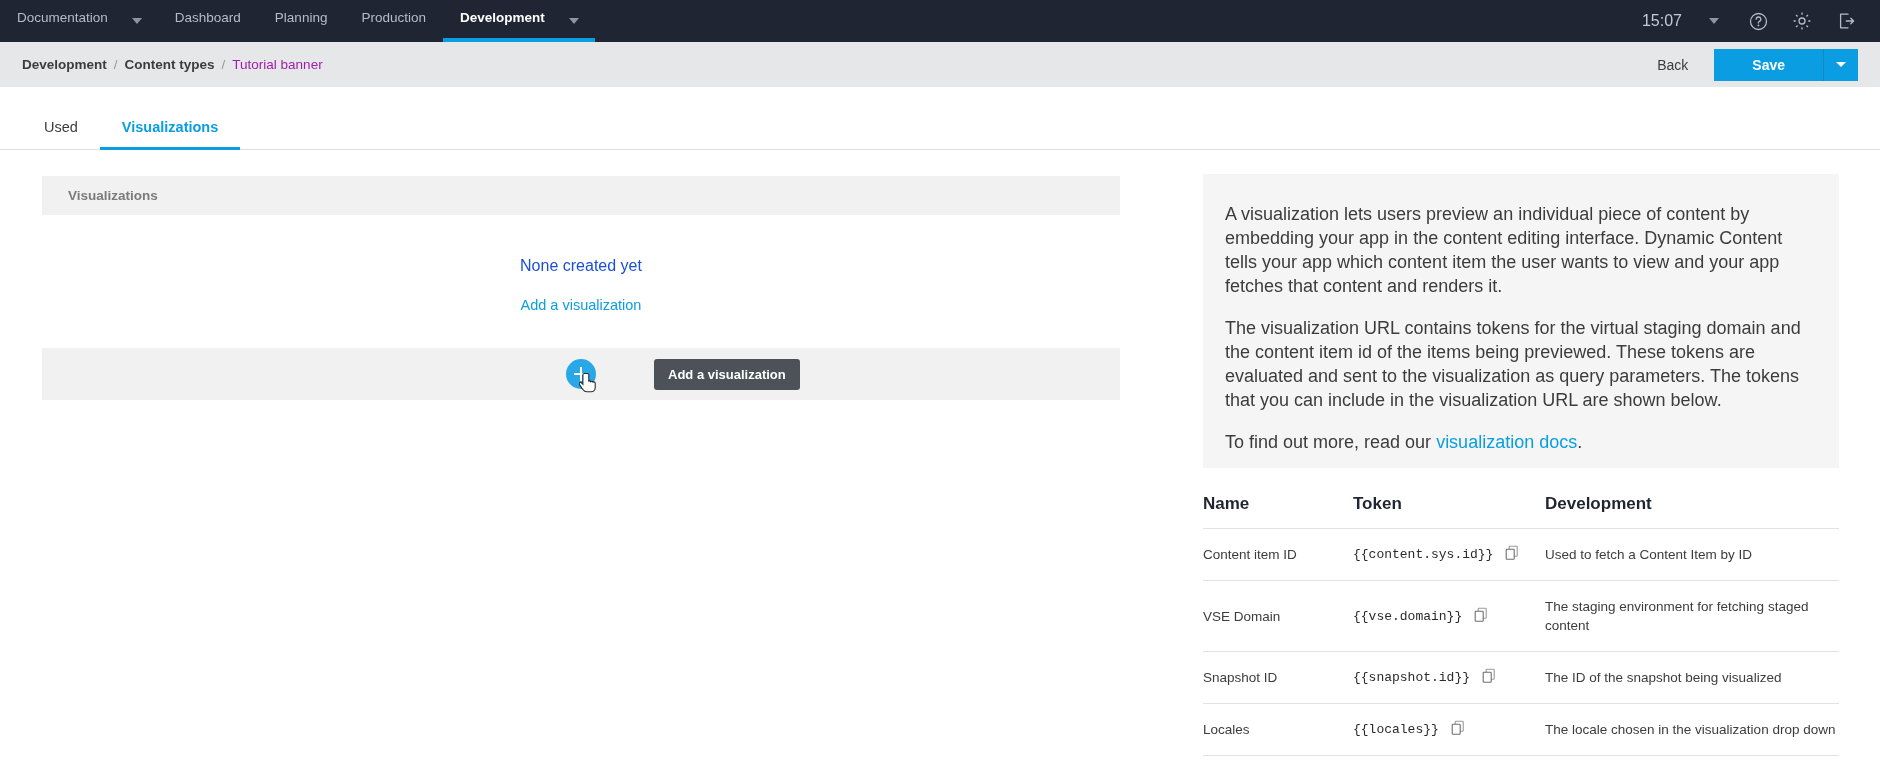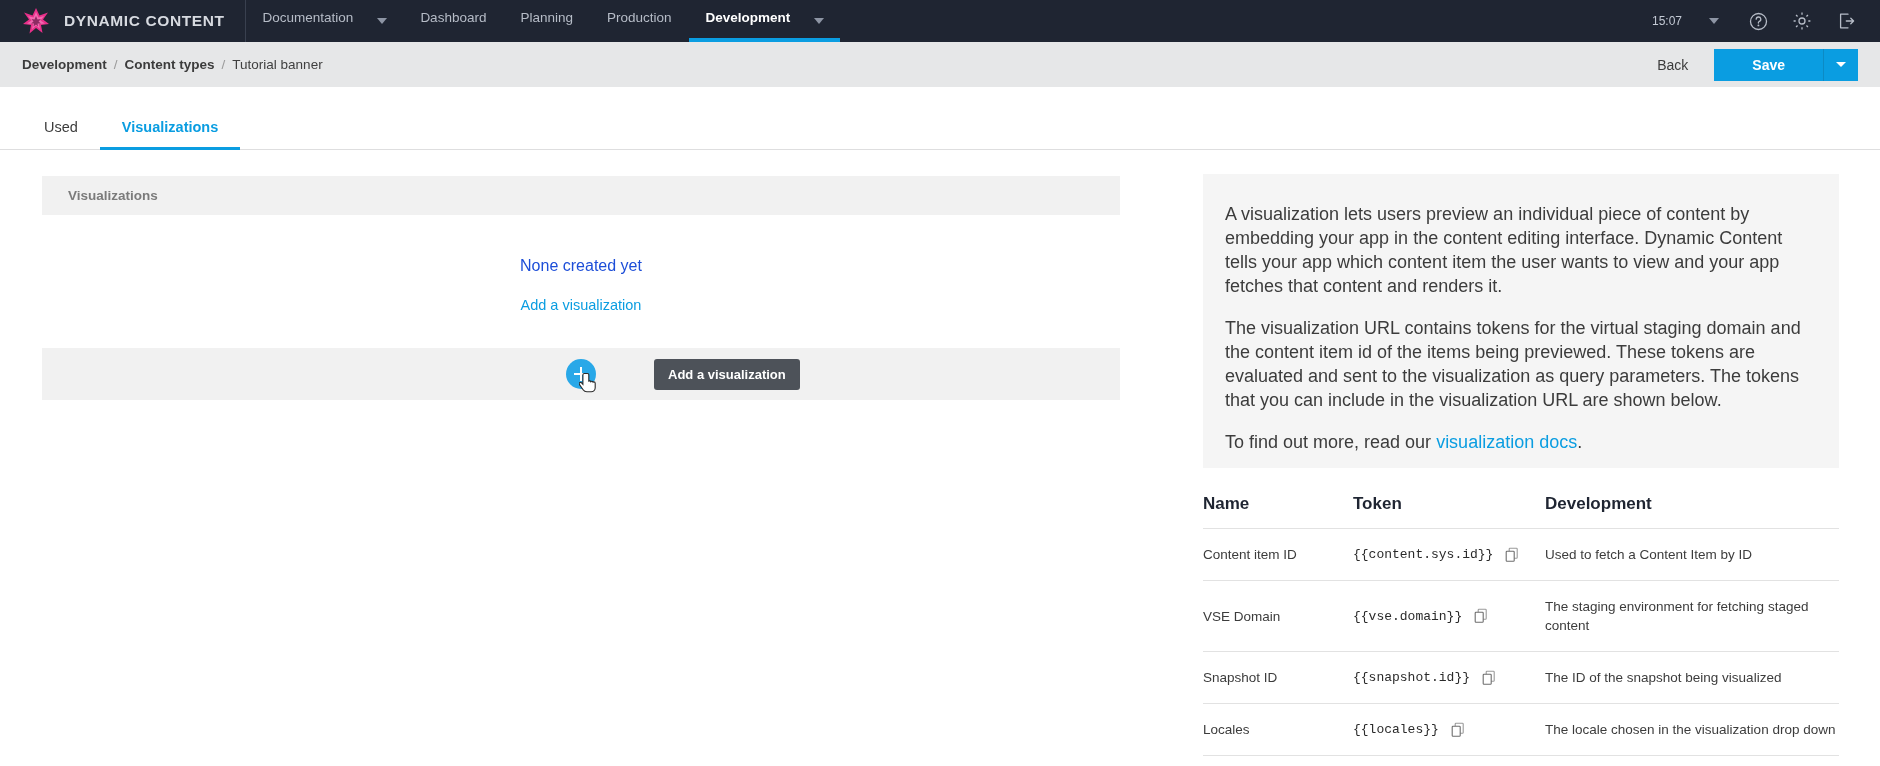--- a/index.html
+++ b/index.html
@@ -49,38 +49,38 @@
     border-left: 5.5px solid transparent;
     border-right: 5.5px solid transparent;
     border-top: 6px solid #8d95a4;
   }
   .nav-group { display: flex; align-items: stretch; position: relative; }
   .nav-group.active::after {
     content: ""; position: absolute; left: 0; right: 0; bottom: 0;
     height: 4px; background: #0a9de1;
   }
   .spacer { flex: 1; }
-  .clock { color: #c3c9d4; font-size: 12px; padding-right: 10px; }
+  .clock { color: #c3c9d4; font-size: 16px; padding-right: 10px; }
   .icon-btn {
     width: 44px; height: 42px;
     display: flex; align-items: center; justify-content: center;
     cursor: pointer;
   }
   .icon-btn svg { display: block; }
 
   
   .crumbbar {
     position: absolute; top: 42px; left: 0;
     width: 1880px; height: 45px;
     background: #e6e7e8;
     display: flex; align-items: center;
     padding: 0 22px;
   }
   .crumb { font-size: 13.5px; color: #3c3c3c; font-weight: bold; cursor: pointer; }
-  .crumb.last { color: #404040; font-weight: normal; cursor: default; }
+  .crumb.last { color: #a21caf; font-weight: normal; cursor: default; }
   .crumb-sep { font-size: 13.5px; color: #9a9a9a; padding: 0 7px; }
   .back-link {
     font-size: 14px; color: #3c3c3c; cursor: pointer; margin-right: 26px;
   }
   .save-group { display: flex; height: 32px; align-items: flex-end; }
   .save-btn {
     background: #0a9de1; color: #fff;
     font-size: 14px; font-weight: bold;
     border: none; cursor: pointer;
     padding: 0 38px; height: 32px;
@@ -193,41 +193,31 @@
   .token-table td {
     font-size: 13.5px; color: #3c3c3c;
     padding: 16px 0;
     border-bottom: 1px solid #e2e2e2;
     vertical-align: middle;
     line-height: 19px;
   }
   .col-name { width: 150px; }
   .col-token { width: 178px; }
   .col-desc { width: 308px; padding-left: 14px !important; }
-  .tok-cell { display: flex; align-items: center; }
+  .tok-cell { display: flex; align-items: flex-start; }
   .tok-code {
     font-family: "Liberation Mono", monospace;
     font-size: 13px; color: #2a2a2a;
   }
   .copy-icon { margin-left: 12px; cursor: pointer; flex: none; display: flex; }
 </style>
 </head>
 <body>
 
 <div class="topnav">
-  <div class="logo-wrap">
-    <div class="logo-mark">
-      <svg width="28" height="28" viewBox="0 0 28 28">
-        <polygon points="14,1 17.5,8.5 26,5.5 21,12.5 27,17 19,18 20.5,26 14,21 7.5,26.5 9,18 1,17 7,12.5 2,5.5 10.5,8.5" fill="#e8308a"></polygon>
-        <polygon points="14,5 16.5,10.5 22,9 18.5,13.5 23,16.5 17,17 18,22 14,18.5 10,22.5 11,17 5,16.5 9.5,13.5 6,9 11.5,10.5" fill="#f06ab0"></polygon>
-        <polygon points="14,9 15.5,12.5 19,12 16.5,14.5 19,16.5 15.5,16.5 16,19.5 14,17.5 11.5,19.5 12,16.5 9,16.5 11.5,14.5 9.5,12 12.5,12.5" fill="#8e2a63"></polygon>
-      </svg>
-    </div>
-    <span class="logo-text">DYNAMIC CONTENT</span>
-  </div>
 
   <div class="nav-items">
     <div class="nav-group">
       <div class="nav-item has-menu">Documentation</div>
       <div class="nav-caret">
           <span class="caret-down"></span>
         </div>
     </div>
     <div class="nav-item">Dashboard</div>
     <div class="nav-item">Planning</div>

